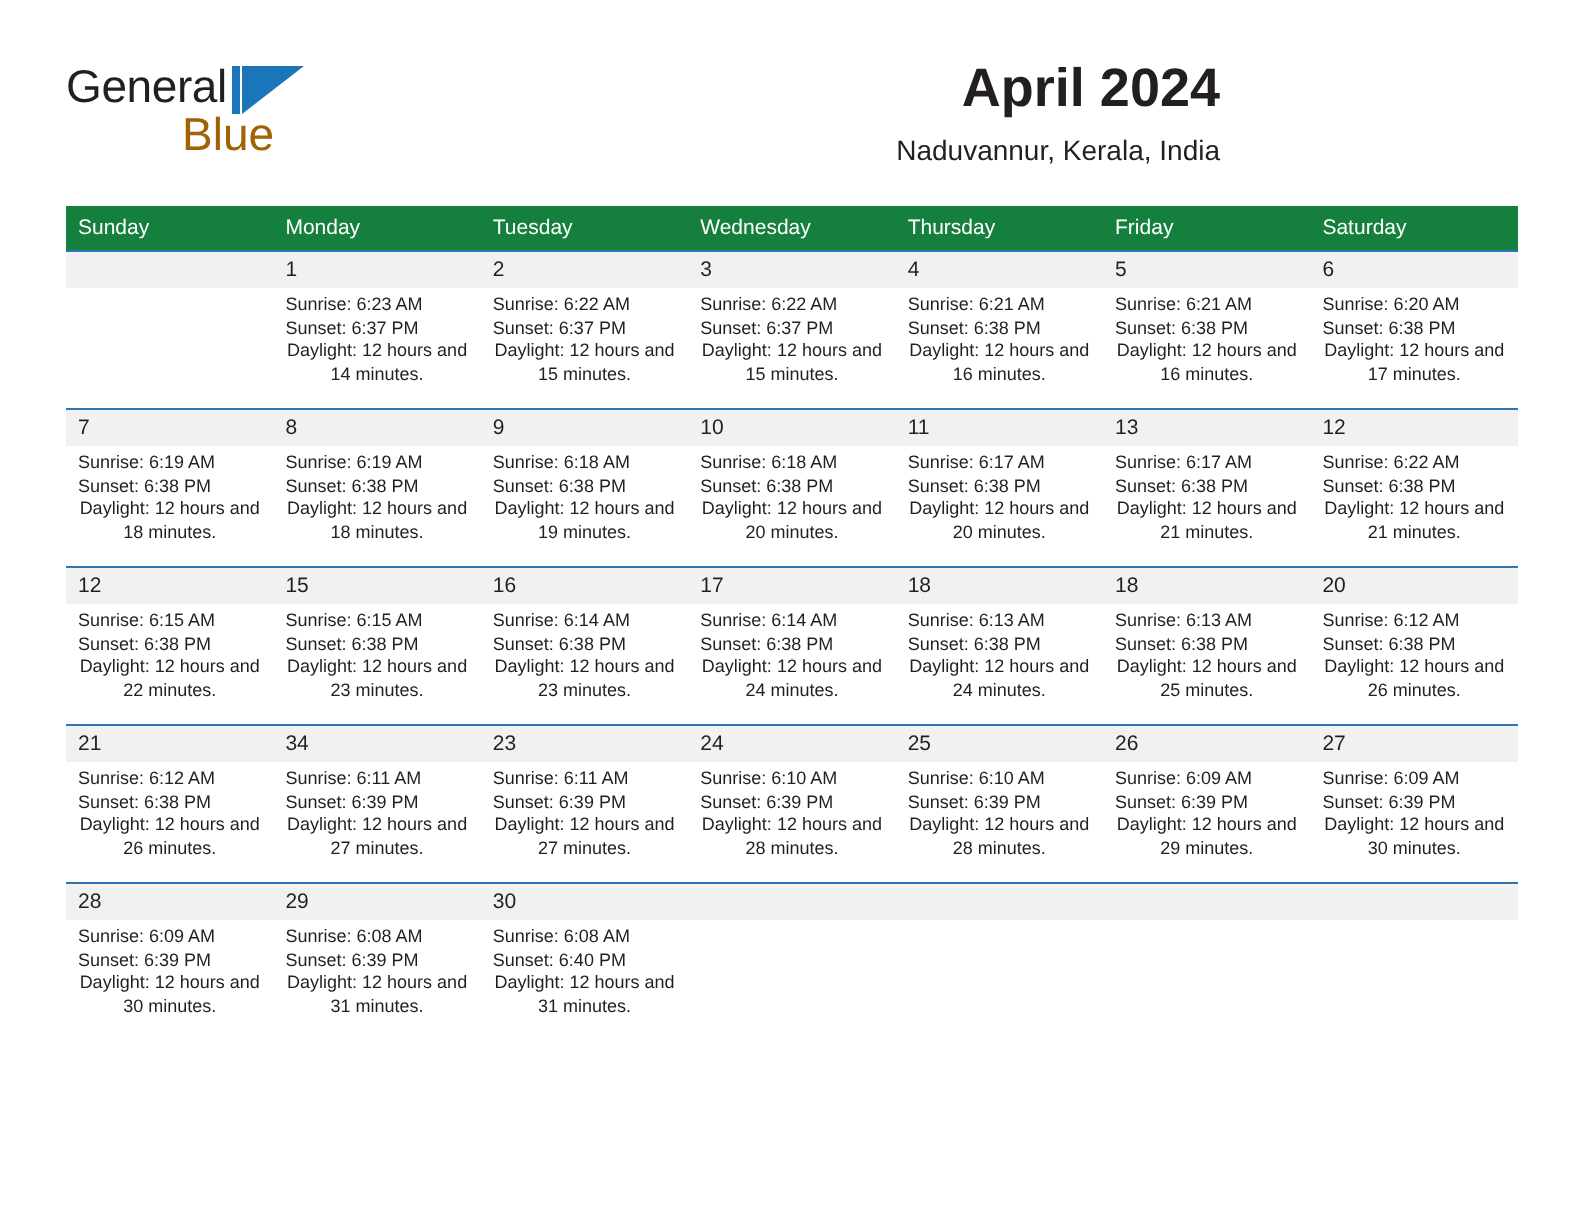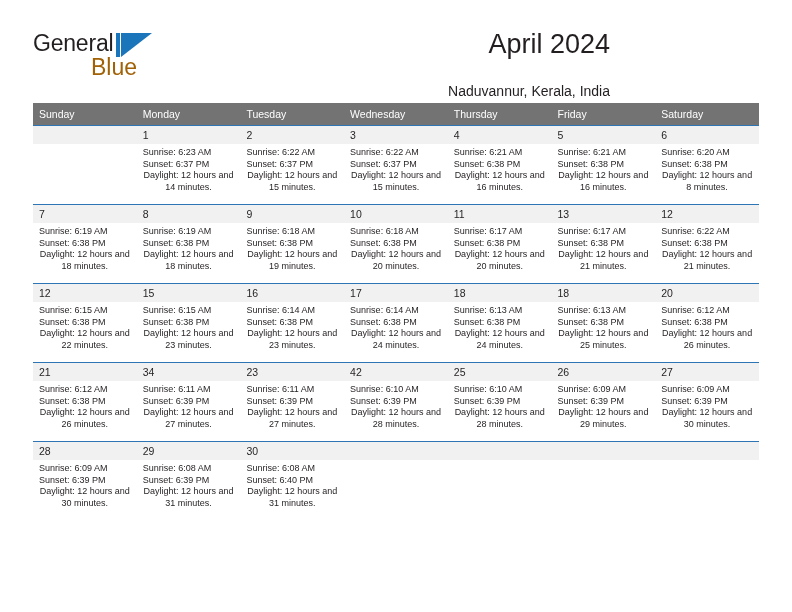--- a/index.html
+++ b/index.html
@@ -81,40 +81,41 @@
     position: absolute;
     right: 36px;
     top: 28px;
     text-align: right;
   }
   .cal-title {
     font-size: 27px;
     color: #231f20;
     line-height: 32px;
     white-space: nowrap;
+    font-weight: bold;
   }
   .cal-subtitle {
     font-size: 14px;
     color: #231f20;
     line-height: 20px;
-    margin-top: 21px;
+    margin-top: 5px;
     white-space: nowrap;
   }
 
   
   .calendar {
     position: absolute;
     left: 33px;
     top: 103px;
     width: 726px;
     border-collapse: collapse;
     table-layout: fixed;
   }
   .calendar th {
-    background: #737373;
+    background: #15803d;
     color: #ffffff;
     font-size: 10.5px;
     font-weight: normal;
     text-align: left;
     padding: 5px 0 5px 6px;
     height: 11px;
     border: none;
   }
   .calendar td {
     vertical-align: top;
@@ -232,21 +233,21 @@
               <div>Sunrise: 6:21 AM</div>
               <div>Sunset: 6:38 PM</div>
               <div class="daylight">Daylight: 12 hours and 16 minutes.</div>
             </div>
           </td>
           <td>
             <span class="daynum">6</span>
             <div class="info">
               <div>Sunrise: 6:20 AM</div>
               <div>Sunset: 6:38 PM</div>
-              <div class="daylight">Daylight: 12 hours and 8 minutes.</div>
+              <div class="daylight">Daylight: 12 hours and 17 minutes.</div>
             </div>
           </td>
         </tr>
         <tr class="week">
           <td>
             <span class="daynum">7</span>
             <div class="info">
               <div>Sunrise: 6:19 AM</div>
               <div>Sunset: 6:38 PM</div>
               <div class="daylight">Daylight: 12 hours and 18 minutes.</div>
@@ -378,21 +379,21 @@
           </td>
           <td>
             <span class="daynum">23</span>
             <div class="info">
               <div>Sunrise: 6:11 AM</div>
               <div>Sunset: 6:39 PM</div>
               <div class="daylight">Daylight: 12 hours and 27 minutes.</div>
             </div>
           </td>
           <td>
-            <span class="daynum">42</span>
+            <span class="daynum">24</span>
             <div class="info">
               <div>Sunrise: 6:10 AM</div>
               <div>Sunset: 6:39 PM</div>
               <div class="daylight">Daylight: 12 hours and 28 minutes.</div>
             </div>
           </td>
           <td>
             <span class="daynum">25</span>
             <div class="info">
               <div>Sunrise: 6:10 AM</div>

